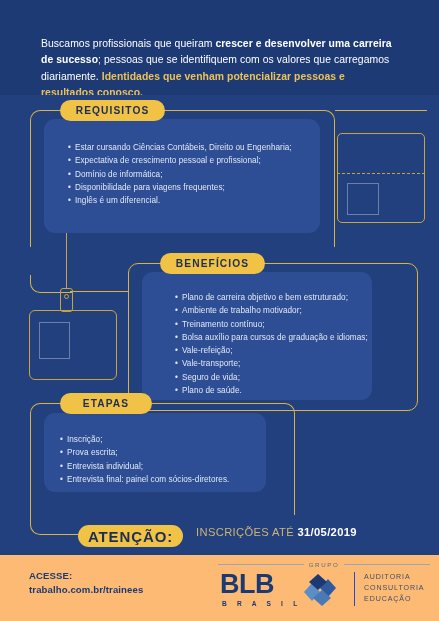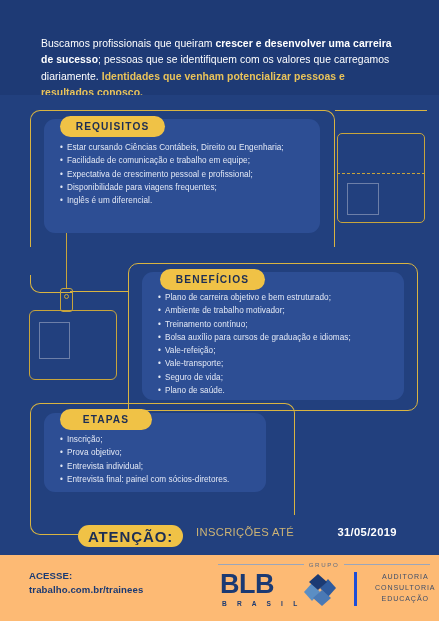--- a/index.html
+++ b/index.html
@@ -104,33 +104,33 @@
   }
 
   
   .panel {
     position: absolute;
     background: #2d4e94;
     border-radius: 11px;
     box-sizing: border-box;
   }
   .panel-req { left: 44px; top: 24px; width: 276px; height: 114px; }
-  .panel-ben { left: 142px; top: 177px; width: 262px; height: 128px; }
+  .panel-ben { left: 142px; top: 177px; width: 230px; height: 128px; padding-left: 17px; }
   .panel-eta { left: 44px; top: 318px; width: 222px; height: 79px; }
 
   .bullets {
     margin: 0;
     padding: 0;
     list-style: none;
     color: #e3e8f5;
     font-size: 8.2px;
     line-height: 13.3px;
     letter-spacing: 0.05px;
   }
-  .panel-req .bullets { padding: 22px 0 0 16px; }
+  .panel-req .bullets { padding: 22px 0 0 24px; }
   .panel-ben .bullets { padding: 19px 0 0 16px; }
   .panel-eta .bullets { padding: 20px 0 0 16px; }
   .bullets li { white-space: nowrap; }
   .bullets li::before {
     content: "\2022";
     color: #e3e8f5;
     margin-right: 4px;
   }
 
   
@@ -140,21 +140,20 @@
     color: #1d2e54;
     font-weight: bold;
     font-size: 10.2px;
     letter-spacing: 1.1px;
     border-radius: 999px;
     display: flex;
     align-items: center;
     justify-content: center;
     box-sizing: border-box;
     z-index: 5;
-    margin-top: 16px;
   }
   .pill-req { left: 60px; top: 5px; width: 105px; height: 21px; }
   .pill-ben { left: 160px; top: 158px; width: 105px; height: 21px; }
   .pill-eta { left: 60px; top: 298px; width: 92px; height: 21px; }
 
   
   .badge-outline {
     position: absolute;
     border: 1.3px solid #c8a53c;
     box-sizing: border-box;
@@ -226,21 +225,20 @@
     position: absolute;
     left: 196px; top: 431px;
     font-size: 11.2px;
     color: #cdb375;
     letter-spacing: 0.35px;
     white-space: nowrap;
   }
   .aten-text .date {
     color: #ffffff;
     font-weight: bold;
-    margin-left: 40px;
   }
 
   
   .footer {
     position: absolute;
     left: 0; top: 555px;
     width: 439px;
     height: 66px;
     background: #fdba74;
   }
@@ -294,27 +292,26 @@
     letter-spacing: 4.2px;
   }
   .mark {
     position: absolute;
     left: 82px; top: 14px;
     width: 40px; height: 34px;
   }
   .services {
     position: absolute;
     left: 136px; top: 13px;
-    padding-left: 18px;
-    border-left: 3px solid #1d4ed8;
+    padding-left: 9px;
+    border-left: 1px solid #1d4ed8;
     color: #3f4f6b;
     font-size: 7.1px;
     line-height: 11.2px;
     letter-spacing: 0.9px;
-    text-align: center;
   }
 </style>
 </head>
 <body>
 
 <div class="poster">
 
   <div class="header">
     <p class="header-text">
       <span>Buscamos profissionais que queiram </span><span class="hl-bold">crescer e desenvolver uma carreira de sucesso</span><span>; pessoas que se identifiquem com os valores que carregamos diariamente. </span><span class="hl-gold">Identidades que venham potencializar pessoas e resultados conosco</span><span class="hl-gold">.</span>
@@ -337,22 +334,22 @@
 
     <div class="badge-ml-stem"></div>
     <div class="badge-ml-clip"></div>
     <div class="badge-ml-hole"></div>
     <div class="badge-outline badge-ml-body"></div>
     <div class="badge-outline badge-ml-photo"></div>
 
     <div class="panel panel-req">
       <ul class="bullets">
         <li>Estar cursando Ciências Contábeis, Direito ou Engenharia;</li>
-        <li>Facilidade de comunicação e trabalho em equipe;</li>
         <li>Expectativa de crescimento pessoal e profissional;</li>
+        <li>Domínio de informática;</li>
         <li>Disponibilidade para viagens frequentes;</li>
         <li>Inglês é um diferencial.</li>
       </ul>
     </div>
     <div class="pill pill-req">REQUISITOS</div>
 
     <div class="panel panel-ben">
       <ul class="bullets">
         <li>Plano de carreira objetivo e bem estruturado;</li>
         <li>Ambiente de trabalho motivador;</li>
@@ -362,21 +359,21 @@
         <li>Vale-transporte;</li>
         <li>Seguro de vida;</li>
         <li>Plano de saúde.</li>
       </ul>
     </div>
     <div class="pill pill-ben">BENEFÍCIOS</div>
 
     <div class="panel panel-eta">
       <ul class="bullets">
         <li>Inscrição;</li>
-        <li>Prova objetivo;</li>
+        <li>Prova escrita;</li>
         <li>Entrevista individual;</li>
         <li>Entrevista final: painel com sócios-diretores.</li>
       </ul>
     </div>
     <div class="pill pill-eta">ETAPAS</div>
 
     <div class="pill-aten">ATENÇÃO:</div>
     <div class="aten-text"><span>INSCRIÇÕES ATÉ </span><span class="date">31/05/2019</span></div>
 
   </div>

